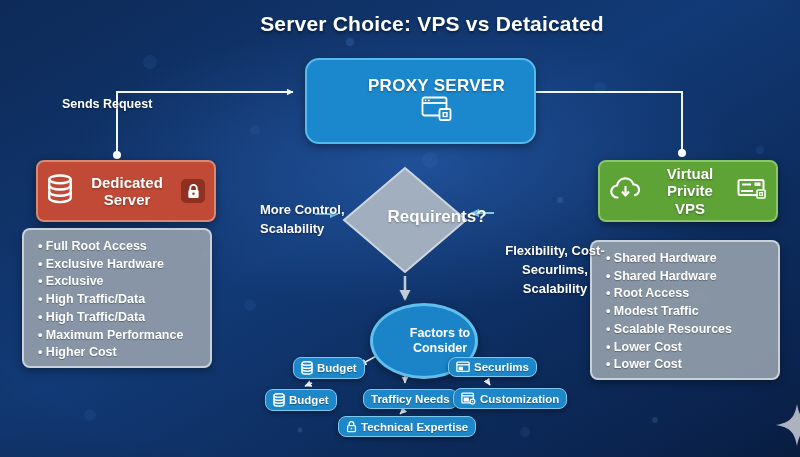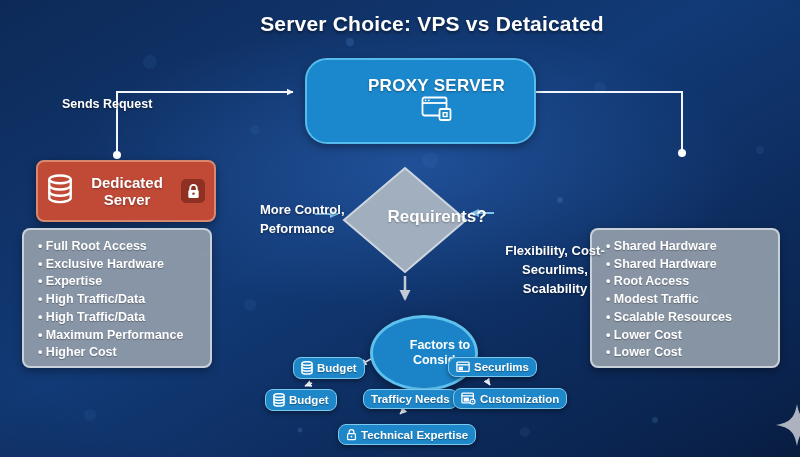--- a/index.html
+++ b/index.html
@@ -16,21 +16,21 @@
 
   .title{
     left:0;top:12;width:800px;text-align:center;
     font-size:21px;font-weight:700;letter-spacing:.2px;
     text-shadow:0 2px 3px rgba(0,0,0,.45);
     left:0;top:12px;
   }
 
   .proxy-box{
     left:305px;top:58px;width:195px;height:82px;
-    background:#1b87cc;border:2px solid #55bbec;border-radius:22px;
+    background:#1b87cc;border:2px solid #55bbec;border-radius:14px;
     box-shadow:0 3px 8px rgba(0,0,0,.35);
     display:flex;flex-direction:column;align-items:center;justify-content:center;gap:0;
   }
   .proxy-box .proxy-label{font-size:17px;font-weight:700;letter-spacing:.3px;text-shadow:0 1px 2px rgba(0,0,0,.35);}
 
   .sends-request{left:30px;top:97px;font-size:12.5px;font-weight:700;text-shadow:0 1px 2px rgba(0,0,0,.45);}
 
   .head-box{
     top:160px;width:180px;height:62px;border-radius:8px;
     box-shadow:0 3px 8px rgba(0,0,0,.4);
@@ -41,39 +41,39 @@
   .head-title{flex:1;text-align:center;font-size:15px;font-weight:700;line-height:1.15;text-shadow:0 1px 2px rgba(0,0,0,.35);}
   .head-title span{display:block;}
   .lock-badge{width:24px;height:24px;border-radius:5px;background:#8e3123;display:flex;align-items:center;justify-content:center;flex:0 0 auto;}
 
   .panel-list{
     top:228px;width:190px;height:140px;border-radius:8px;box-sizing:border-box;
     background:rgba(147,157,170,.92);border:2px solid rgba(209,216,224,.88);
     box-shadow:0 3px 8px rgba(0,0,0,.35);
     padding:8px 14px 6px 14px;
   }
-  .panel-left{left:22px;} .panel-right{left:590px;}
+  .panel-left{left:22px;} .panel-right{left:590px;margin-top:12px;}
   .panel-list ul{margin:0;padding:0;list-style:none;}
   .panel-list li{
     font-size:12.5px;font-weight:700;line-height:17.7px;white-space:nowrap;
     text-shadow:0 1px 1px rgba(0,0,0,.3);
   }
   .panel-list li::before{content:"• ";}
 
   .diamond-label{
     left:345px;top:207px;width:120px;text-align:center;
     font-size:17px;font-weight:700;text-shadow:0 1px 2px rgba(0,0,0,.3);
   }
   .note{font-size:13px;font-weight:700;line-height:19px;text-shadow:0 1px 2px rgba(0,0,0,.45);}
   .note span{display:block;}
   .note-left{left:228px;top:200px;width:86px;text-align:left;}
   .note-right{left:460px;top:199px;width:126px;text-align:center;margin-top:42px;}
 
   .factors-circle{
-    left:370px;top:315px;width:70px;height:70px;border-radius:50%;
+    left:370px;top:303px;width:70px;height:70px;border-radius:50%;
     background:#1b84c8;border:3px solid #5fc0ee;
     box-shadow:0 3px 8px rgba(0,0,0,.4);
     display:flex;flex-direction:column;justify-content:center;
     font-size:12.5px;font-weight:700;line-height:1.2;text-align:center;
   }
 
   .mini-box{
     background:#1e87c9;border:1.5px solid #7cc9ef;border-radius:8px;
     box-shadow:0 2px 5px rgba(0,0,0,.4);
     display:inline-flex;align-items:center;gap:4px;
@@ -183,46 +183,69 @@
         <rect x="2.5" y="7.5" width="11" height="8.5" rx="1.4" fill="#fff"></rect>
         <circle cx="8" cy="11.3" r="1.3" fill="#8e3123"></circle>
       </svg>
     </span>
   </div>
 
   <div class="abs panel-list panel-left">
     <ul>
       <li>Full Root Access</li>
       <li>Exclusive Hardware</li>
-      <li>Expertise</li>
+      <li>Exclusive</li>
       <li>High Traffic/Data</li>
       <li>High Traffic/Data</li>
       <li>Maximum Performance</li>
       <li>Higher Cost</li>
     </ul>
   </div>
 
+  <div class="abs head-box head-green">
+    <span class="mi">
+      <svg width="34" height="24" viewBox="0 0 34 24">
+        <path d="M8.5,20.5 a6,6 0 0 1 -0.5,-12 a8.5,8.5 0 0 1 16.5,-1.2 a5.5,5.5 0 0 1 1.5,10.8" fill="none" stroke="#fff" stroke-width="2.2" stroke-linecap="round"></path>
+        <line x1="16.5" y1="9" x2="16.5" y2="17.5" stroke="#fff" stroke-width="2.2"></line>
+        <path d="M13,14.5 L16.5,18.5 L20,14.5" fill="none" stroke="#fff" stroke-width="2.2" stroke-linejoin="round"></path>
+      </svg>
+    </span>
+    <div class="head-title">
+      <span>Virtual Privite</span>
+      <span>VPS</span>
+    </div>
+    <span class="mi">
+      <svg width="30" height="22" viewBox="0 0 30 22">
+        <rect x="1.5" y="2" width="25" height="15" rx="1.8" fill="none" stroke="#fff" stroke-width="2"></rect>
+        <line x1="5" y1="6.5" x2="14" y2="6.5" stroke="#fff" stroke-width="2"></line>
+        <rect x="17.5" y="4.5" width="6" height="3.5" fill="#fff"></rect>
+        <line x1="4" y1="13" x2="16" y2="13" stroke="#fff" stroke-width="2"></line>
+        <rect x="20" y="12" width="8" height="8" rx="1" fill="#5ea336" stroke="#fff" stroke-width="1.6"></rect>
+        <rect x="22.6" y="14.6" width="2.8" height="2.8" fill="none" stroke="#fff" stroke-width="1.2"></rect>
+      </svg>
+    </span>
+  </div>
 
   <div class="abs panel-list panel-right">
     <ul>
       <li>Shared Hardware</li>
       <li>Shared Hardware</li>
       <li>Root Access</li>
       <li>Modest Traffic</li>
       <li>Scalable Resources</li>
       <li>Lower Cost</li>
       <li>Lower Cost</li>
     </ul>
   </div>
 
   <div class="abs diamond-label">Requirents?</div>
 
   <div class="abs note note-left">
     <span>More Control,</span>
-    <span>Peformance</span>
+    <span>Scalability</span>
   </div>
   <div class="abs note note-right">
     <span>Flexibility, Cost-</span>
     <span>Securlims, Scalability</span>
   </div>
 
   <div class="abs factors-circle">
     <span>Factors to</span>
     <span>Consider</span>
   </div>
@@ -272,21 +295,21 @@
         <rect x="1" y="1" width="13" height="11" rx="1" fill="none" stroke="#fff" stroke-width="1.5"></rect>
         <line x1="1" y1="4" x2="14" y2="4" stroke="#fff" stroke-width="1.5"></line>
         <rect x="3" y="6" width="6" height="4.5" fill="#fff"></rect>
         <circle cx="13" cy="10.5" r="2.8" fill="#1e87c9" stroke="#fff" stroke-width="1.3"></circle>
         <circle cx="13" cy="10.5" r="0.9" fill="#fff"></circle>
       </svg>
     </span>
     <span>Customization</span>
   </div>
 
-  <div class="abs mini-box" style="left:338px;top:416px;margin-top:8px;">
+  <div class="abs mini-box" style="left:338px;top:416px;">
     <span class="mi">
       <svg width="11" height="13" viewBox="0 0 14 16">
         <path d="M4,7 V4.8 a3,3 0 0 1 6,0 V7" fill="none" stroke="#fff" stroke-width="1.6"></path>
         <rect x="2" y="7" width="10" height="7.5" rx="1.2" fill="none" stroke="#fff" stroke-width="1.6"></rect>
         <circle cx="7" cy="10.7" r="1.1" fill="#fff"></circle>
       </svg>
     </span>
     <span>Technical Expertise</span>
   </div>
 

